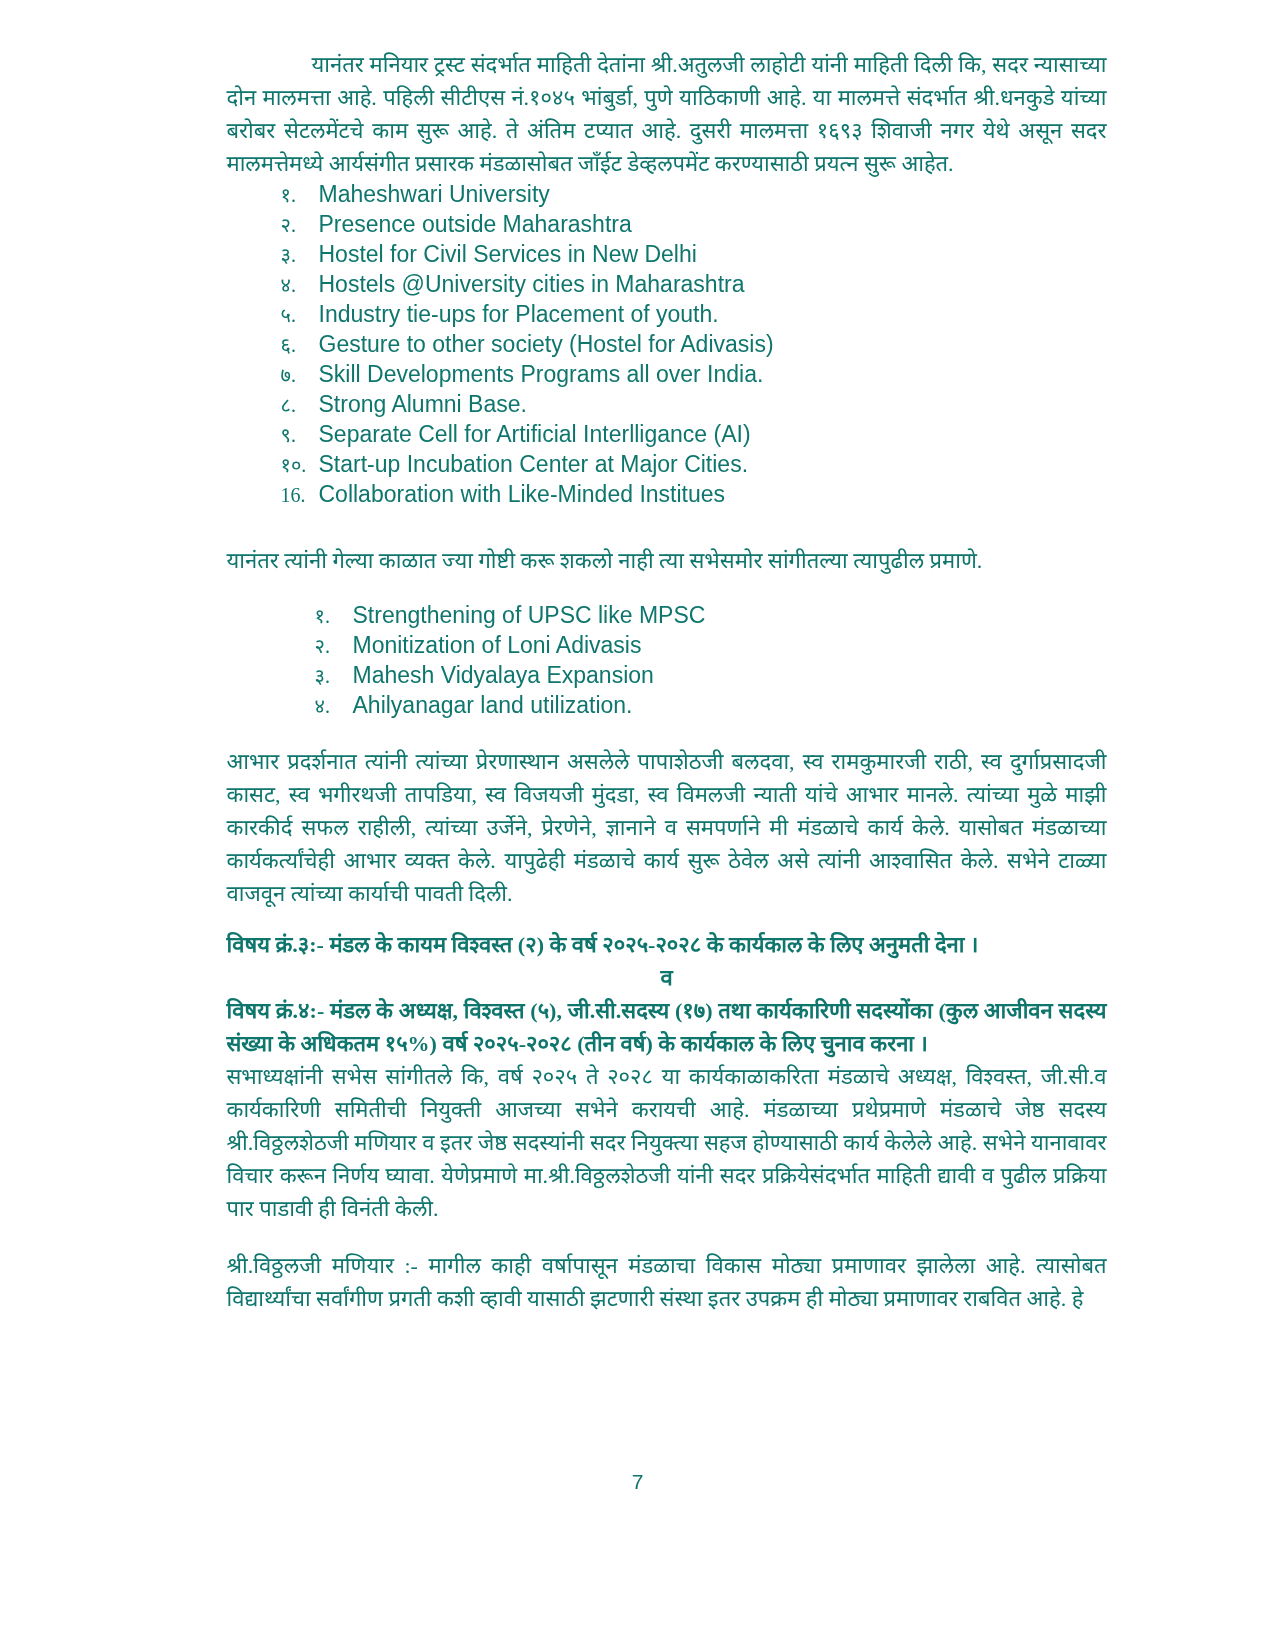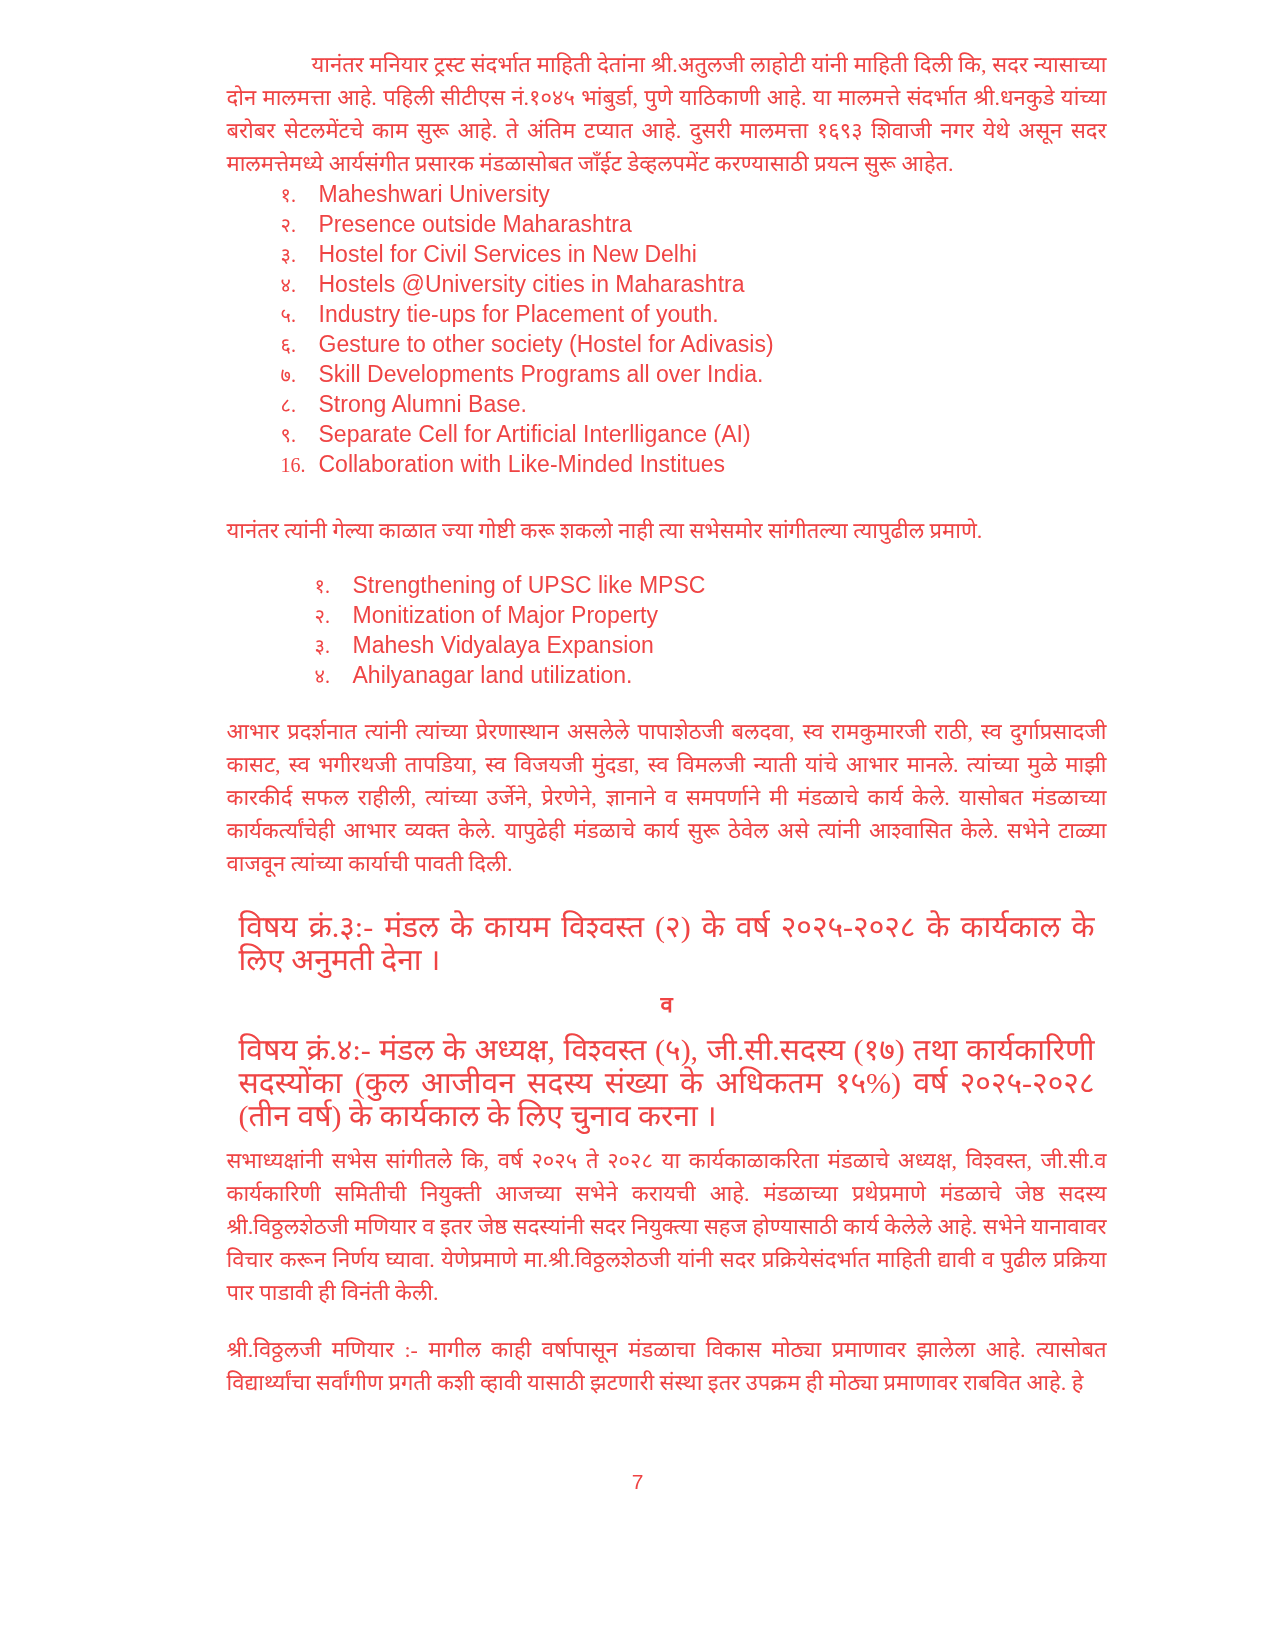--- a/index.html
+++ b/index.html
@@ -3,21 +3,21 @@
 <meta charset="utf-8">
 <style>
   html, body { margin: 0; padding: 0; background: #ffffff; }
   .page {
     position: relative;
     width: 1162px;
     min-height: 1650px;
     margin: 0 auto;
     box-sizing: border-box;
     background: #ffffff;
-    color: #ef4444;
+    color: #0f766e;
     padding: 48px 112px 0 170px;
     font-family: "Liberation Serif", serif;
   }
   .para {
     font-size: 22px;
     line-height: 33px;
     text-align: justify;
     margin: 0;
   }
   .first-indent { text-indent: 85px; }
@@ -30,25 +30,25 @@
   .list2 { margin-left: 88px; }
   .list .row { display: flex; align-items: baseline; }
   .list .num {
     flex: none;
     width: 38px;
     font-family: "Liberation Serif", serif;
     font-size: 20px;
   }
   .list .txt { flex: 1; }
   .subject {
-    font-weight: normal;
-    font-size: 30px;
+    font-weight: bold;
+    font-size: 22px;
     line-height: 33px;
     text-align: justify;
-    margin: 12px;
+    margin: 0;
   }
   .connector {
     font-weight: bold;
     font-size: 22px;
     line-height: 33px;
     text-align: center;
     margin: 0;
   }
   .gap-lg { height: 34px; }
   .gap-md { height: 24px; }
@@ -102,39 +102,43 @@
     </div>
     <div class="row">
       <span class="num">८.</span>
       <span class="txt">Strong Alumni Base.</span>
     </div>
     <div class="row">
       <span class="num">९.</span>
       <span class="txt">Separate Cell for Artificial Interlligance (AI)</span>
     </div>
     <div class="row">
+      <span class="num">१०.</span>
+      <span class="txt">Start-up Incubation Center at Major Cities.</span>
+    </div>
+    <div class="row">
       <span class="num">16.</span>
       <span class="txt">Collaboration with Like-Minded Institues</span>
     </div>
   </div>
 
   <div class="gap-lg"></div>
 
   <p class="para">यानंतर त्यांनी गेल्या काळात ज्या गोष्टी करू शकलो नाही त्या सभेसमोर सांगीतल्या त्यापुढील प्रमाणे.</p>
 
   <div class="gap-md"></div>
 
   <div class="list list2">
     <div class="row">
       <span class="num">१.</span>
       <span class="txt">Strengthening of UPSC like MPSC</span>
     </div>
     <div class="row">
       <span class="num">२.</span>
-      <span class="txt">Monitization of Major Property</span>
+      <span class="txt">Monitization of Loni Adivasis</span>
     </div>
     <div class="row">
       <span class="num">३.</span>
       <span class="txt">Mahesh Vidyalaya Expansion</span>
     </div>
     <div class="row">
       <span class="num">४.</span>
       <span class="txt">Ahilyanagar land utilization.</span>
     </div>
   </div>

